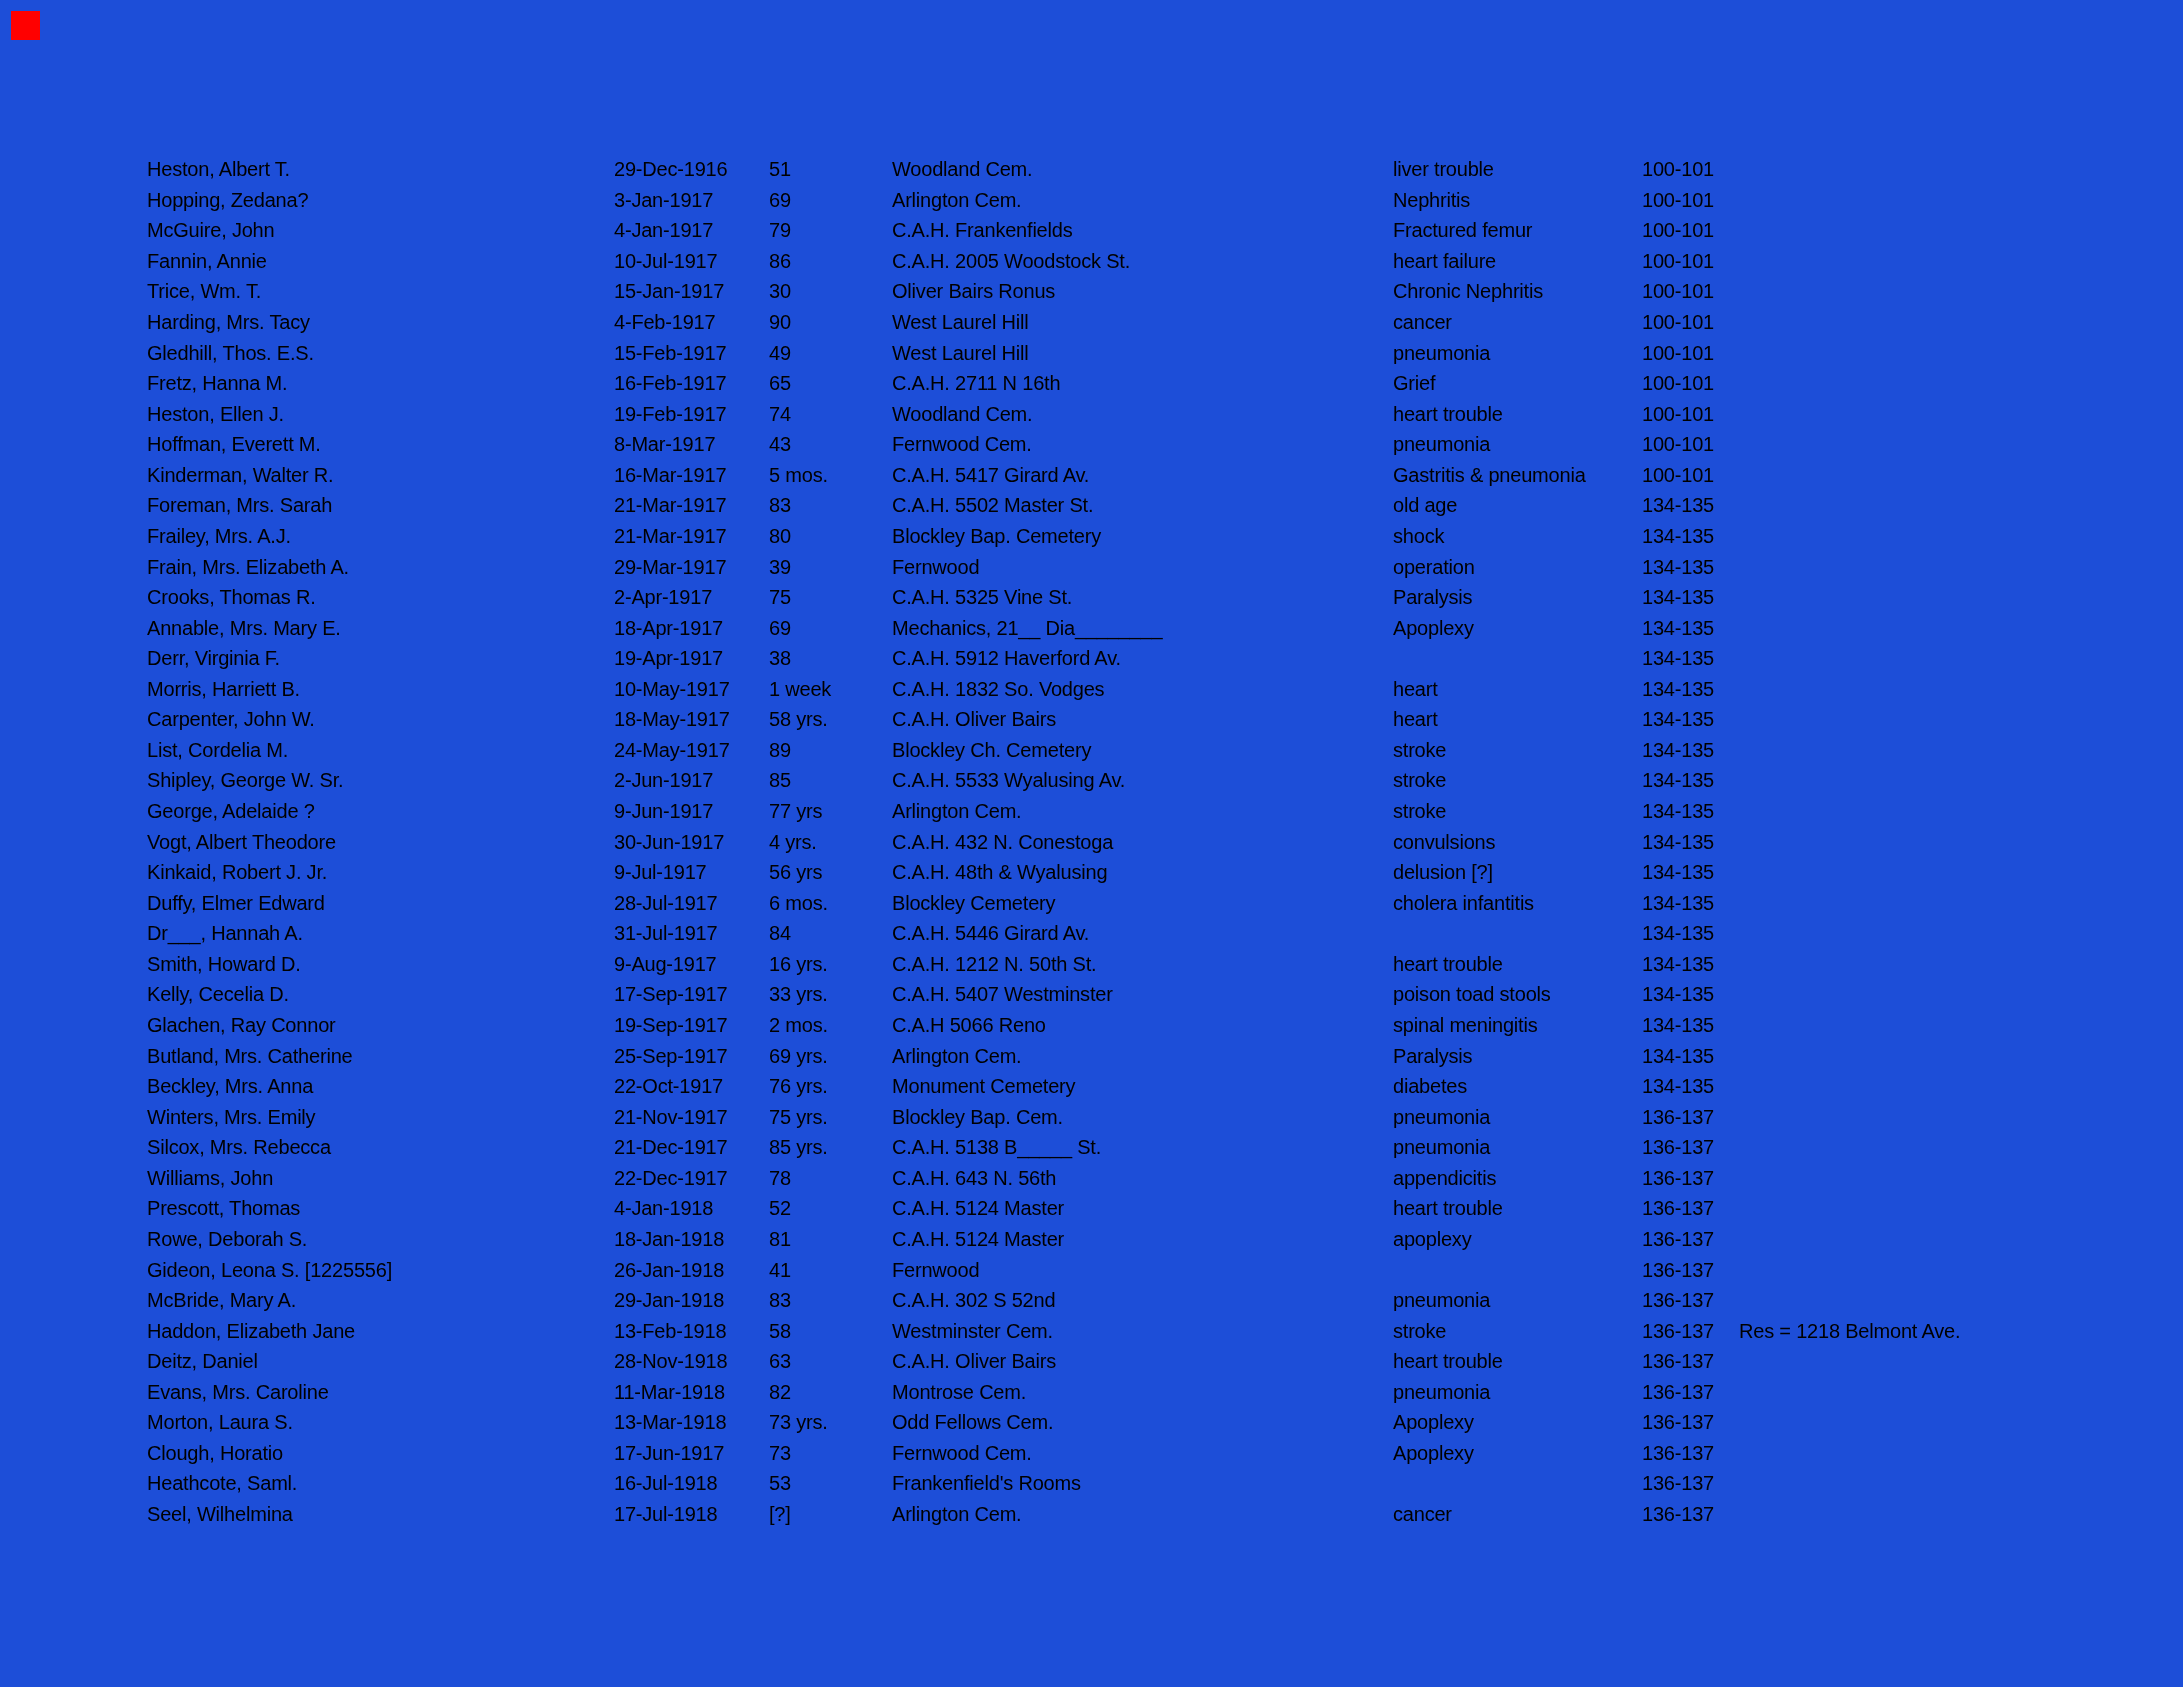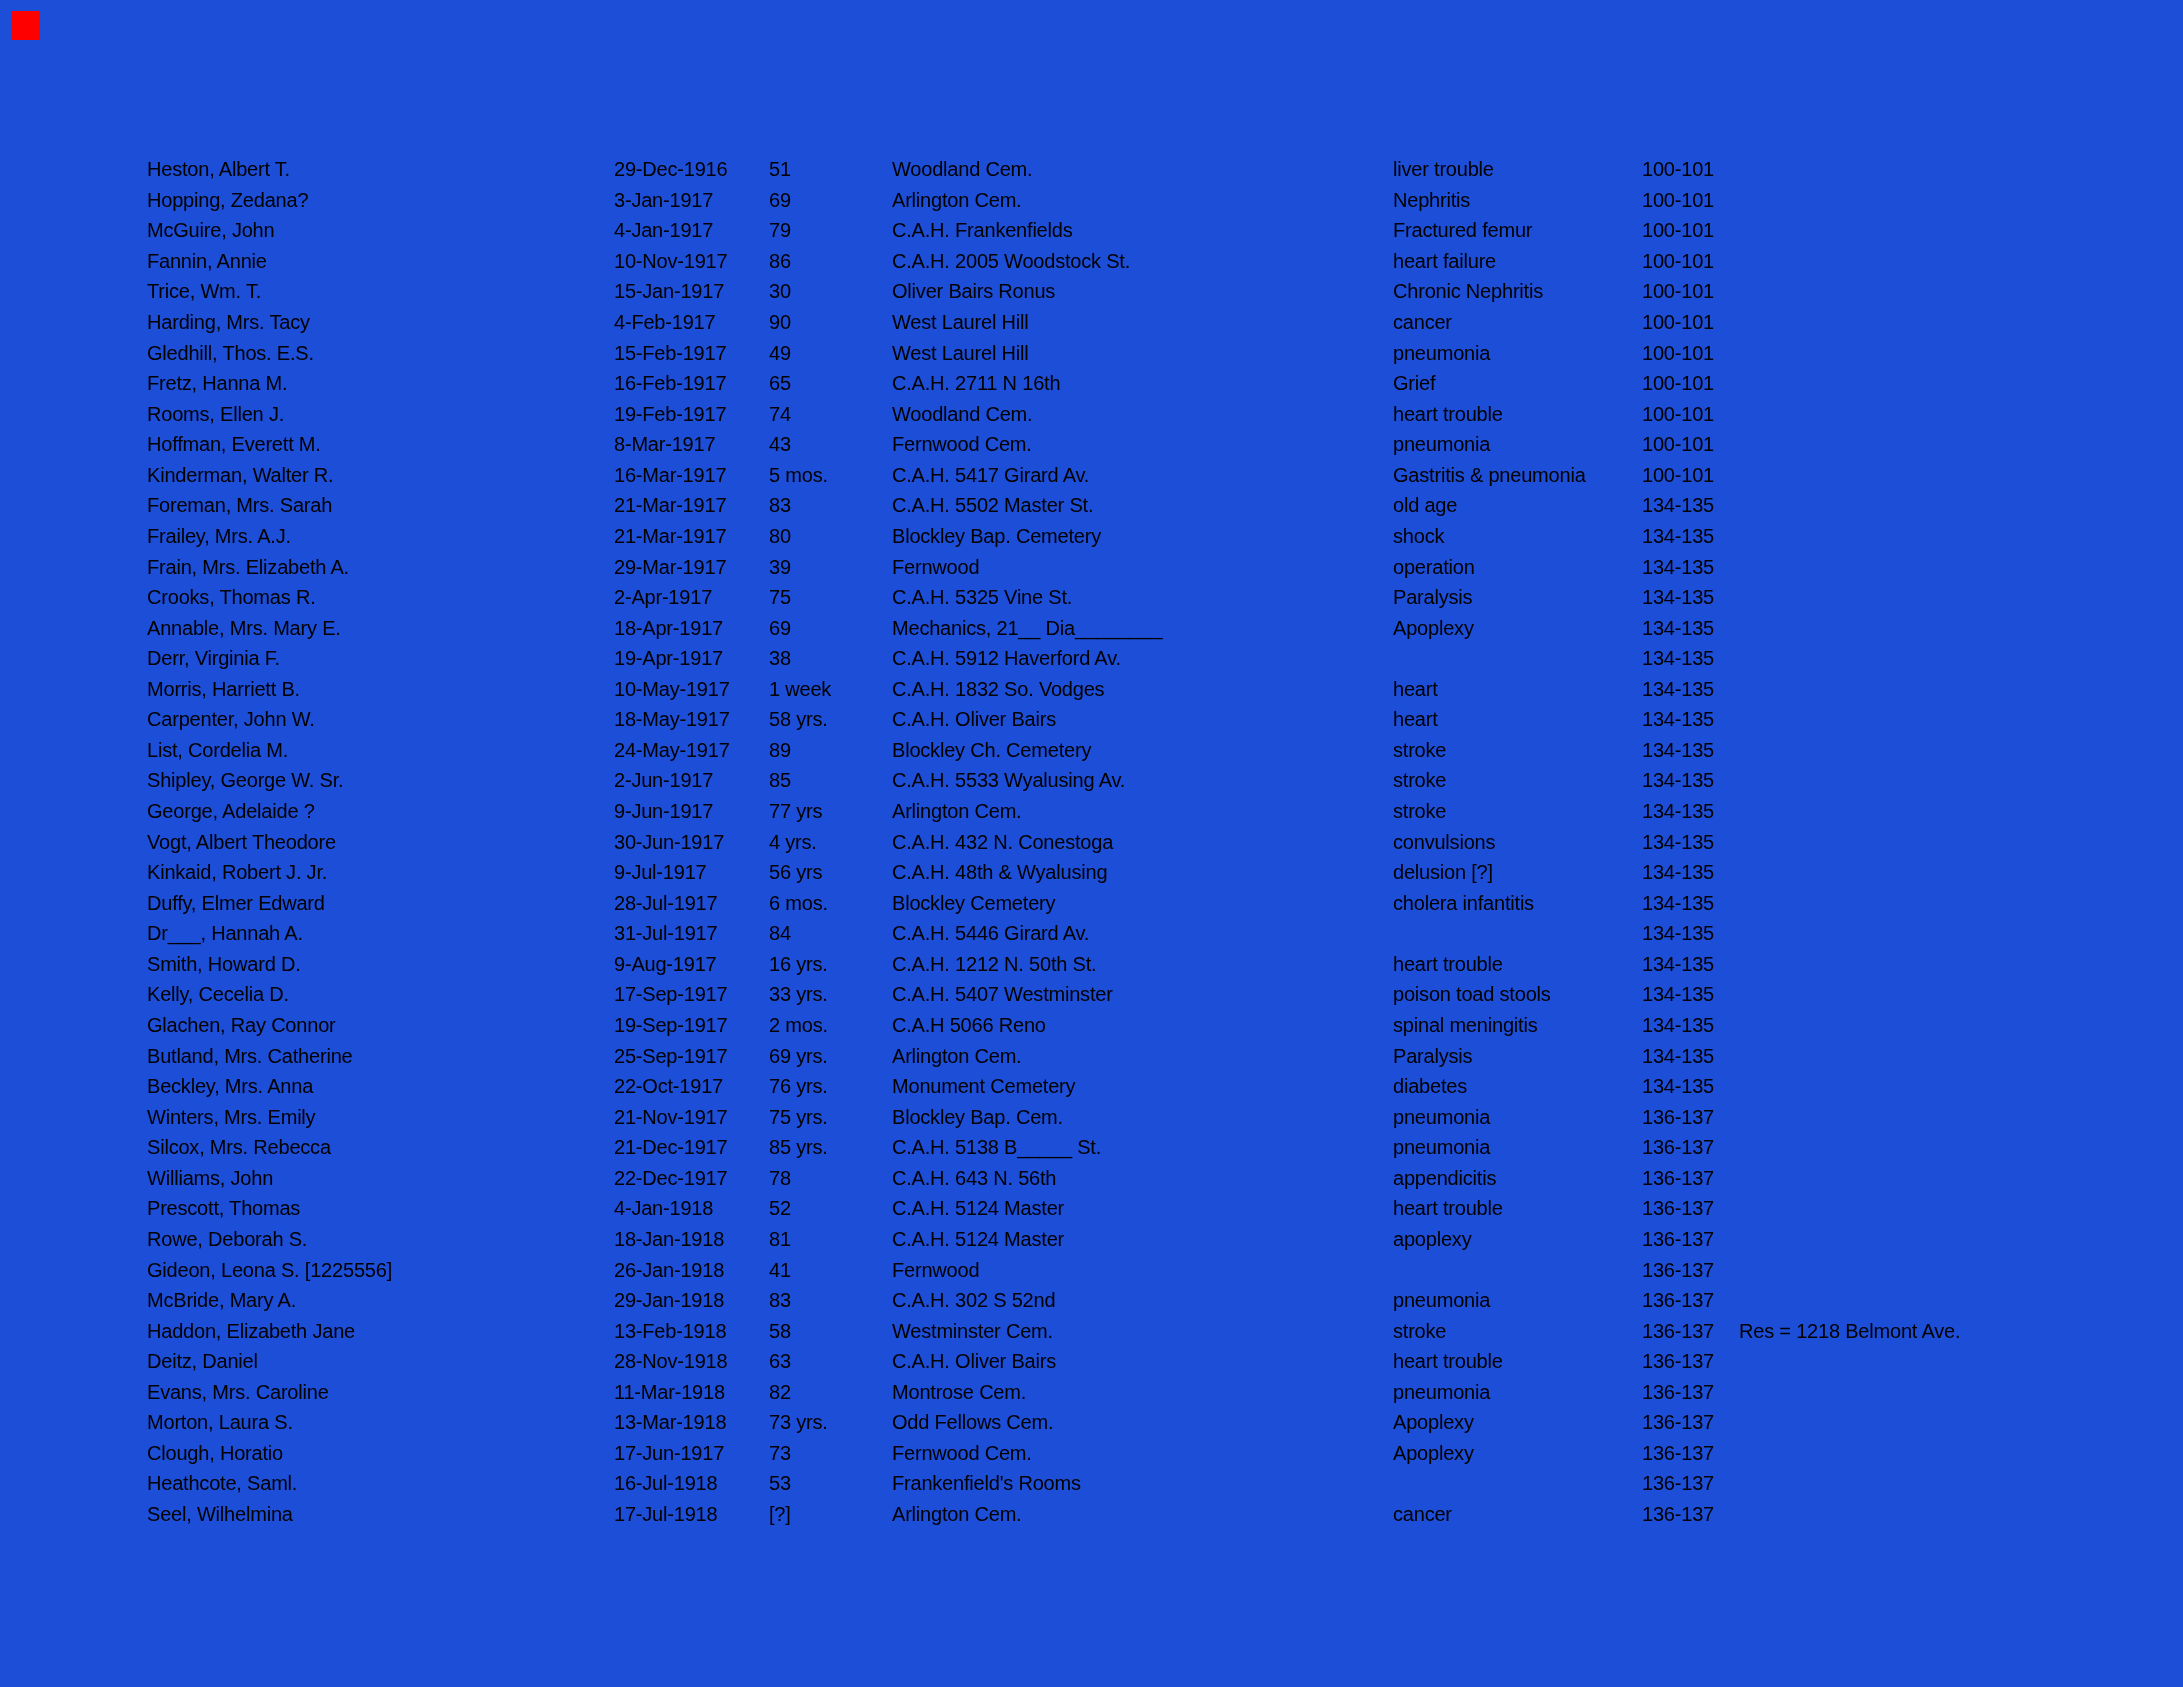--- a/index.html
+++ b/index.html
@@ -79,21 +79,21 @@
       <div class="row" style="top: 215px; padding-left: 47px;">
         <span class="cell col-name">McGuire, John</span>
         <span class="cell col-date">4-Jan-1917</span>
         <span class="cell col-age">79</span>
         <span class="cell col-place">C.A.H. Frankenfields</span>
         <span class="cell col-cause">Fractured femur</span>
         <span class="cell col-pages">100-101</span>
       </div>
       <div class="row" style="top: 246px;">
         <span class="cell col-name">Fannin, Annie</span>
-        <span class="cell col-date">10-Nov-1917</span>
+        <span class="cell col-date">10-Jul-1917</span>
         <span class="cell col-age">86</span>
         <span class="cell col-place">C.A.H. 2005 Woodstock St.</span>
         <span class="cell col-cause">heart failure</span>
         <span class="cell col-pages">100-101</span>
       </div>
       <div class="row" style="top: 276px;">
         <span class="cell col-name">Trice, Wm. T.</span>
         <span class="cell col-date">15-Jan-1917</span>
         <span class="cell col-age">30</span>
         <span class="cell col-place">Oliver Bairs Ronus</span>
@@ -118,21 +118,21 @@
       </div>
       <div class="row" style="top: 368px;">
         <span class="cell col-name">Fretz, Hanna M.</span>
         <span class="cell col-date">16-Feb-1917</span>
         <span class="cell col-age">65</span>
         <span class="cell col-place">C.A.H. 2711 N 16th</span>
         <span class="cell col-cause">Grief</span>
         <span class="cell col-pages">100-101</span>
       </div>
       <div class="row" style="top: 399px;">
-        <span class="cell col-name">Rooms, Ellen J.</span>
+        <span class="cell col-name">Heston, Ellen J.</span>
         <span class="cell col-date">19-Feb-1917</span>
         <span class="cell col-age">74</span>
         <span class="cell col-place">Woodland Cem.</span>
         <span class="cell col-cause">heart trouble</span>
         <span class="cell col-pages">100-101</span>
       </div>
       <div class="row" style="top: 429px;">
         <span class="cell col-name">Hoffman, Everett M.</span>
         <span class="cell col-date">8-Mar-1917</span>
         <span class="cell col-age">43</span>

